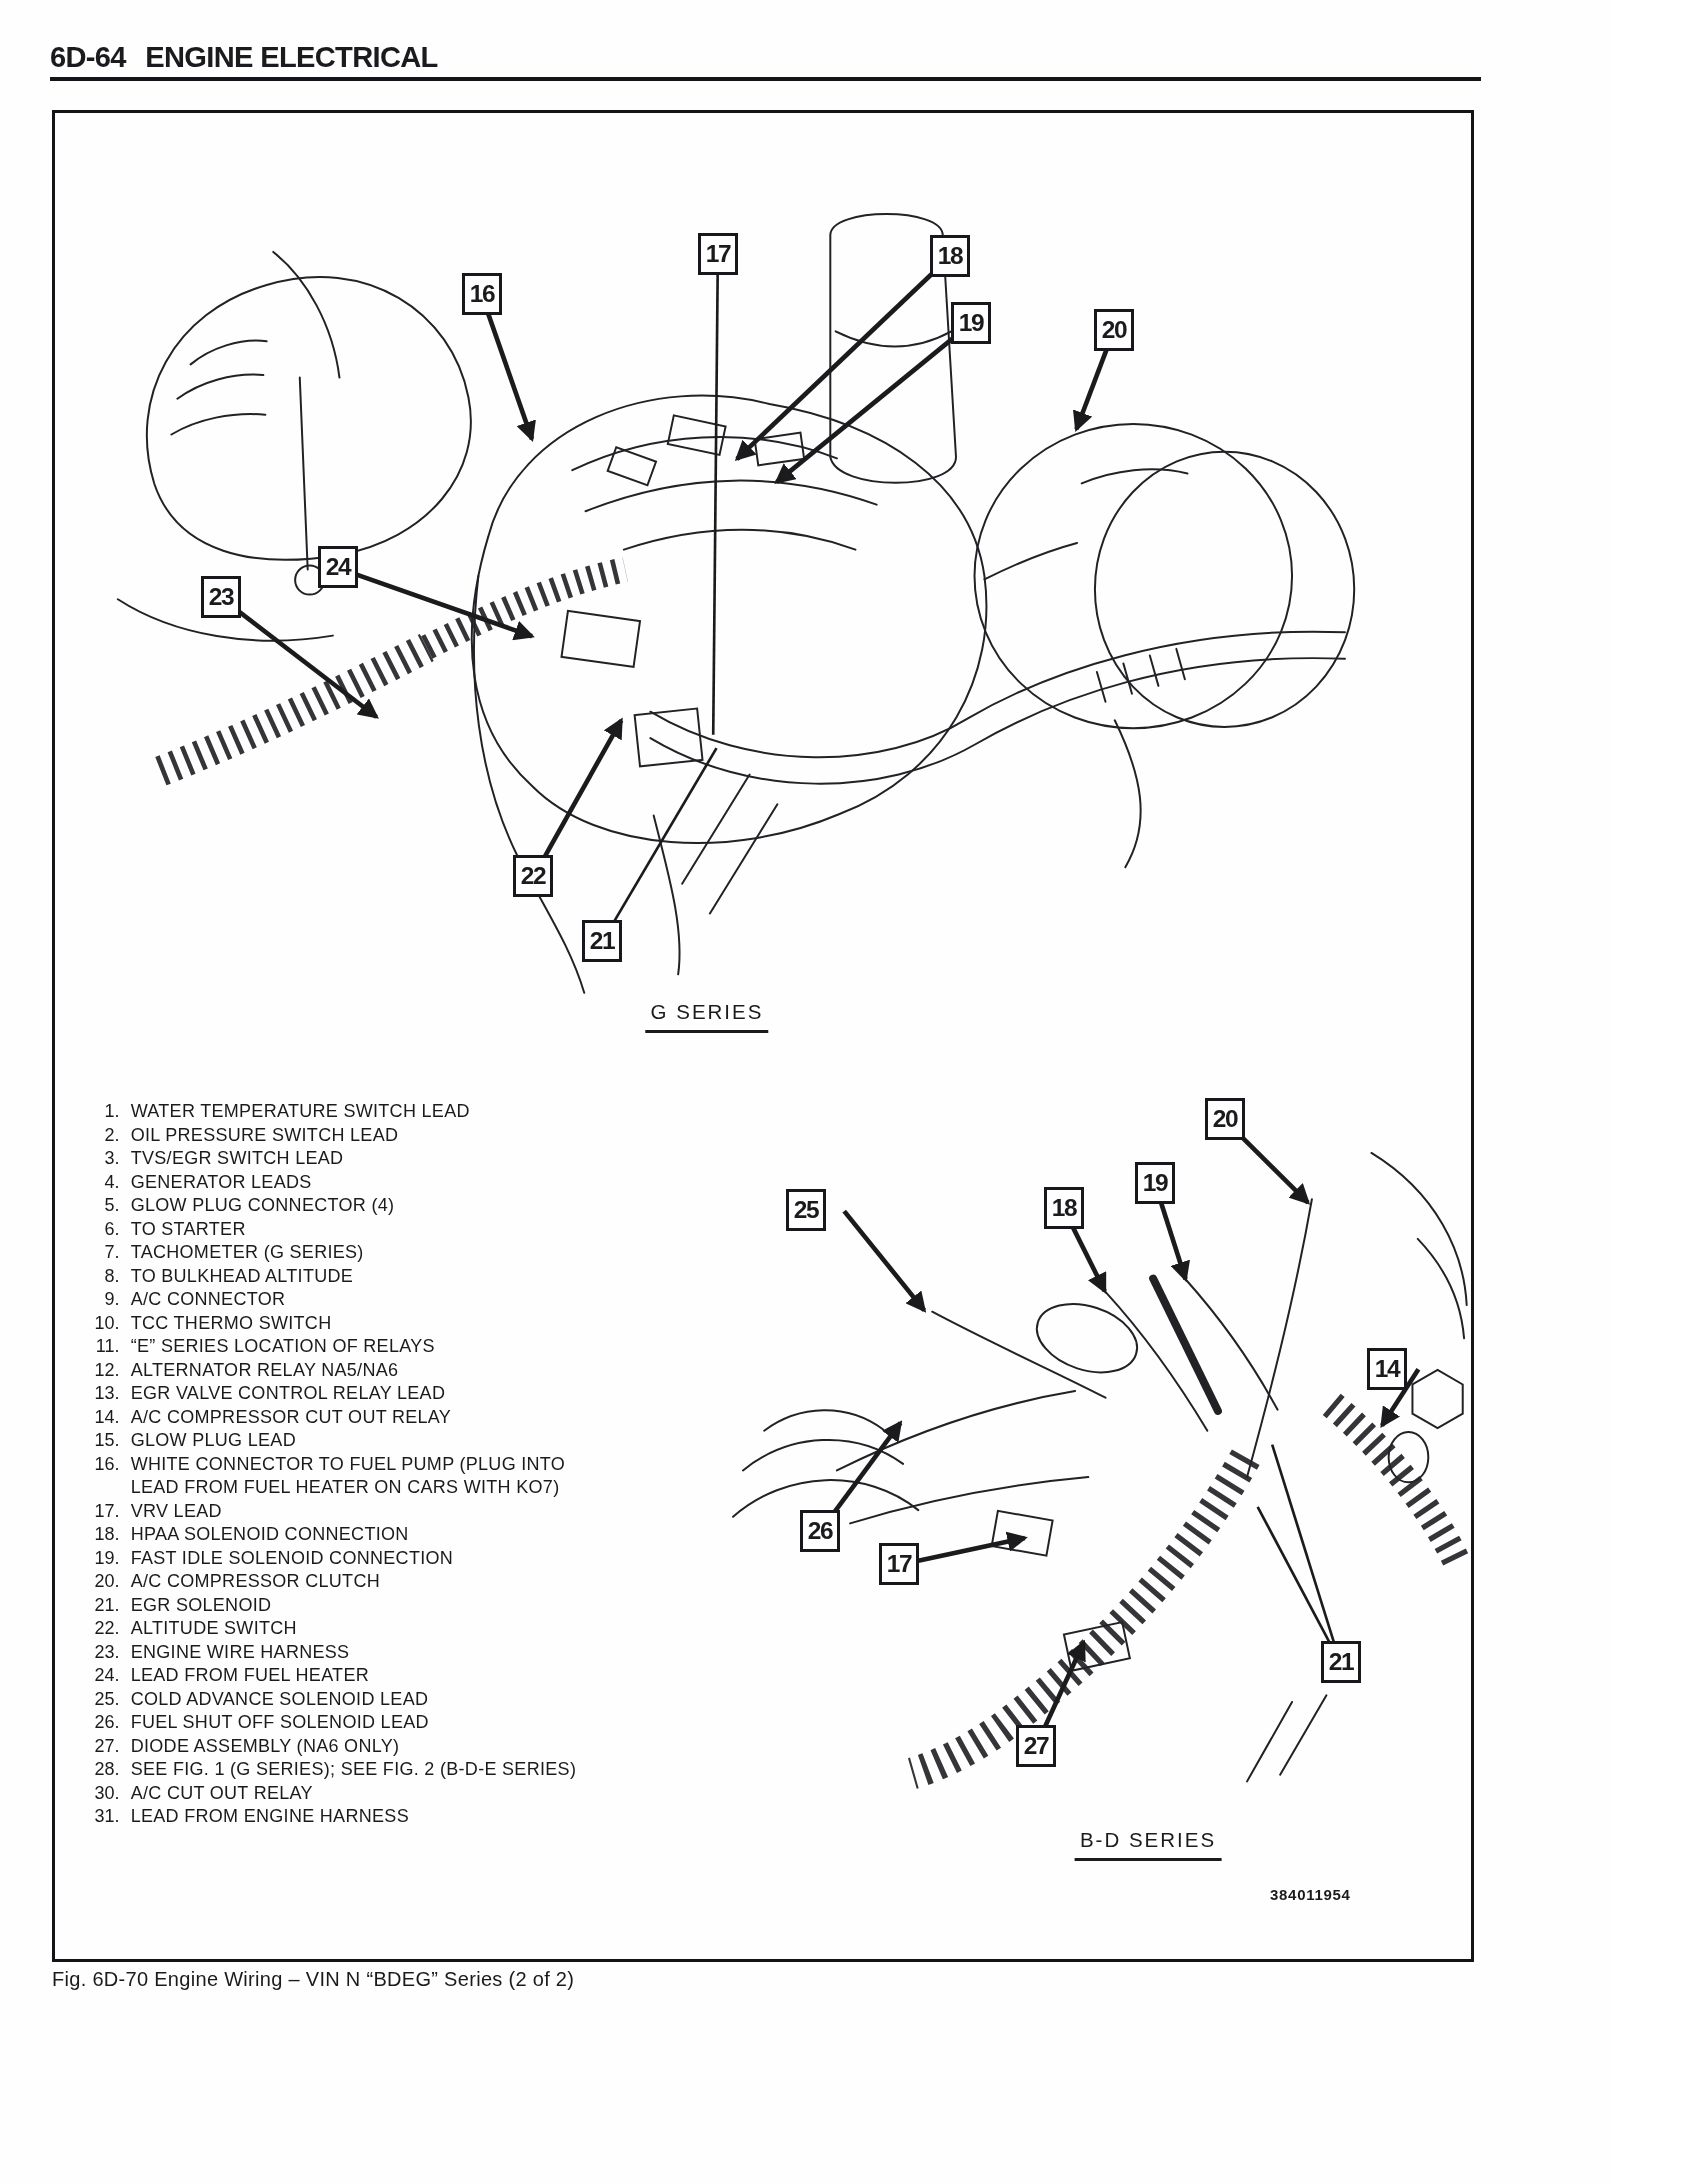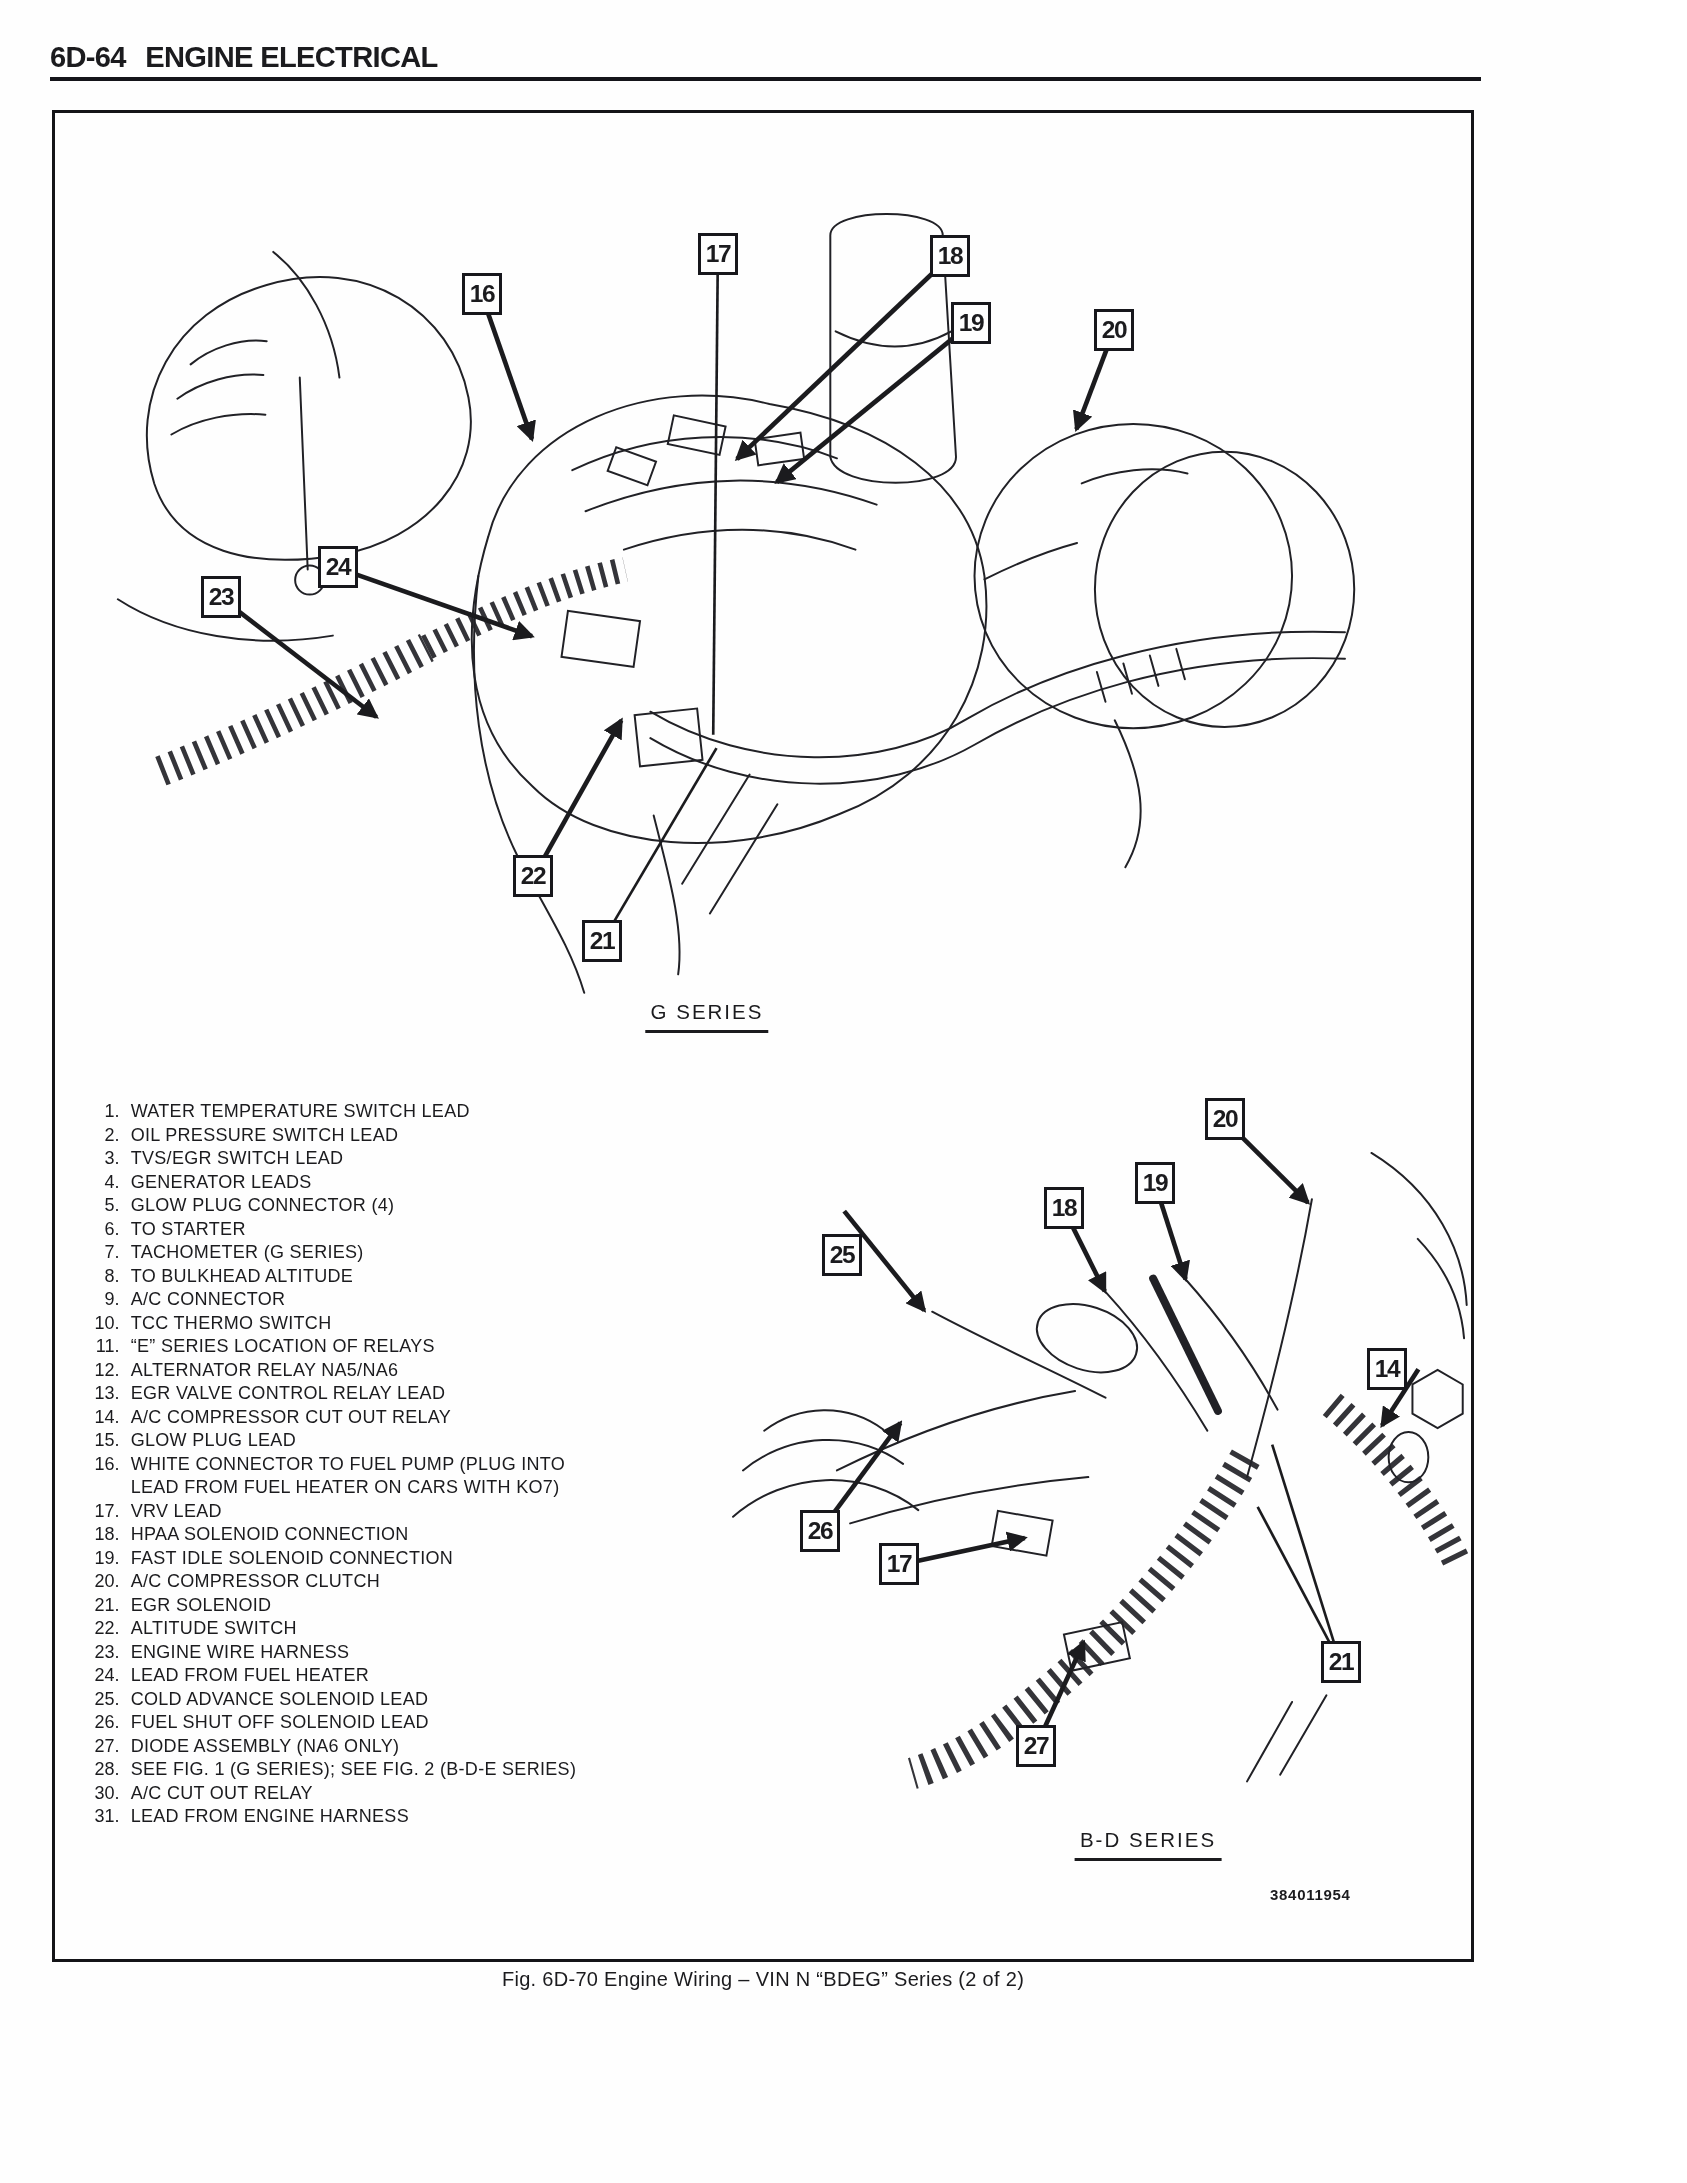--- a/index.html
+++ b/index.html
@@ -26,21 +26,21 @@
   .g-label{left:652px;top:887px;}
   .bd-label{left:1093px;top:1715px;}
   .part-number{position:absolute;left:1215px;top:1773px;font-weight:bold;font-size:15px;
                letter-spacing:0.7px;}
   
   .legend{position:absolute;left:26.5px;top:987px;width:688px;font-size:18px;line-height:23.5px;}
   .legend-row{display:flex;}
   .legend-num{width:38px;text-align:right;flex:0 0 38px;margin-right:11.2px;}
   .legend-text{white-space:pre-line;letter-spacing:0.3px;}
   
-  .caption{position:absolute;left:52px;top:1968px;width:1422px;text-align:center;
+  .caption{position:absolute;left:52px;top:1968px;width:1422px;text-align:left;
            font-size:20px;letter-spacing:0.3px;}
   
   .ink{stroke:#212126;stroke-width:3;fill:none;stroke-linecap:round;}
   .ink-thick{stroke:#212126;stroke-width:12;fill:none;stroke-linecap:round;}
   .rib{stroke:#232328;fill:none;opacity:.92;}
 </style>
 </head>
 <body>
 
 <div class="page">
@@ -155,21 +155,21 @@
         <div class="callout" style="left: 407px; top: 160px;">16</div>
         <div class="callout" style="left: 643px; top: 120px;">17</div>
         <div class="callout" style="left: 875px; top: 122px;">18</div>
         <div class="callout" style="left: 896px; top: 189px;">19</div>
         <div class="callout" style="left: 1039px; top: 196px;">20</div>
         <div class="callout" style="left: 263px; top: 433px;">24</div>
         <div class="callout" style="left: 146px; top: 463px; text-align: center;">23</div>
         <div class="callout" style="left: 458px; top: 742px;">22</div>
         <div class="callout" style="left: 527px; top: 807px;">21</div>
         <div class="callout" style="left: 1150px; top: 985px;">20</div>
-        <div class="callout" style="left: 767px; top: 1076px; margin-top: 45px;">25</div>
+        <div class="callout" style="left: 731px; top: 1076px;">25</div>
         <div class="callout" style="left: 989px; top: 1074px;">18</div>
         <div class="callout" style="left: 1080px; top: 1049px;">19</div>
         <div class="callout" style="left: 1312px; top: 1235px;">14</div>
         <div class="callout" style="left: 745px; top: 1397px;">26</div>
         <div class="callout" style="left: 824px; top: 1430px;">17</div>
         <div class="callout" style="left: 1266px; top: 1528px;">21</div>
         <div class="callout" style="left: 961px; top: 1612px;">27</div>
       </div>
 
     <div class="series-label g-label">G SERIES</div>

